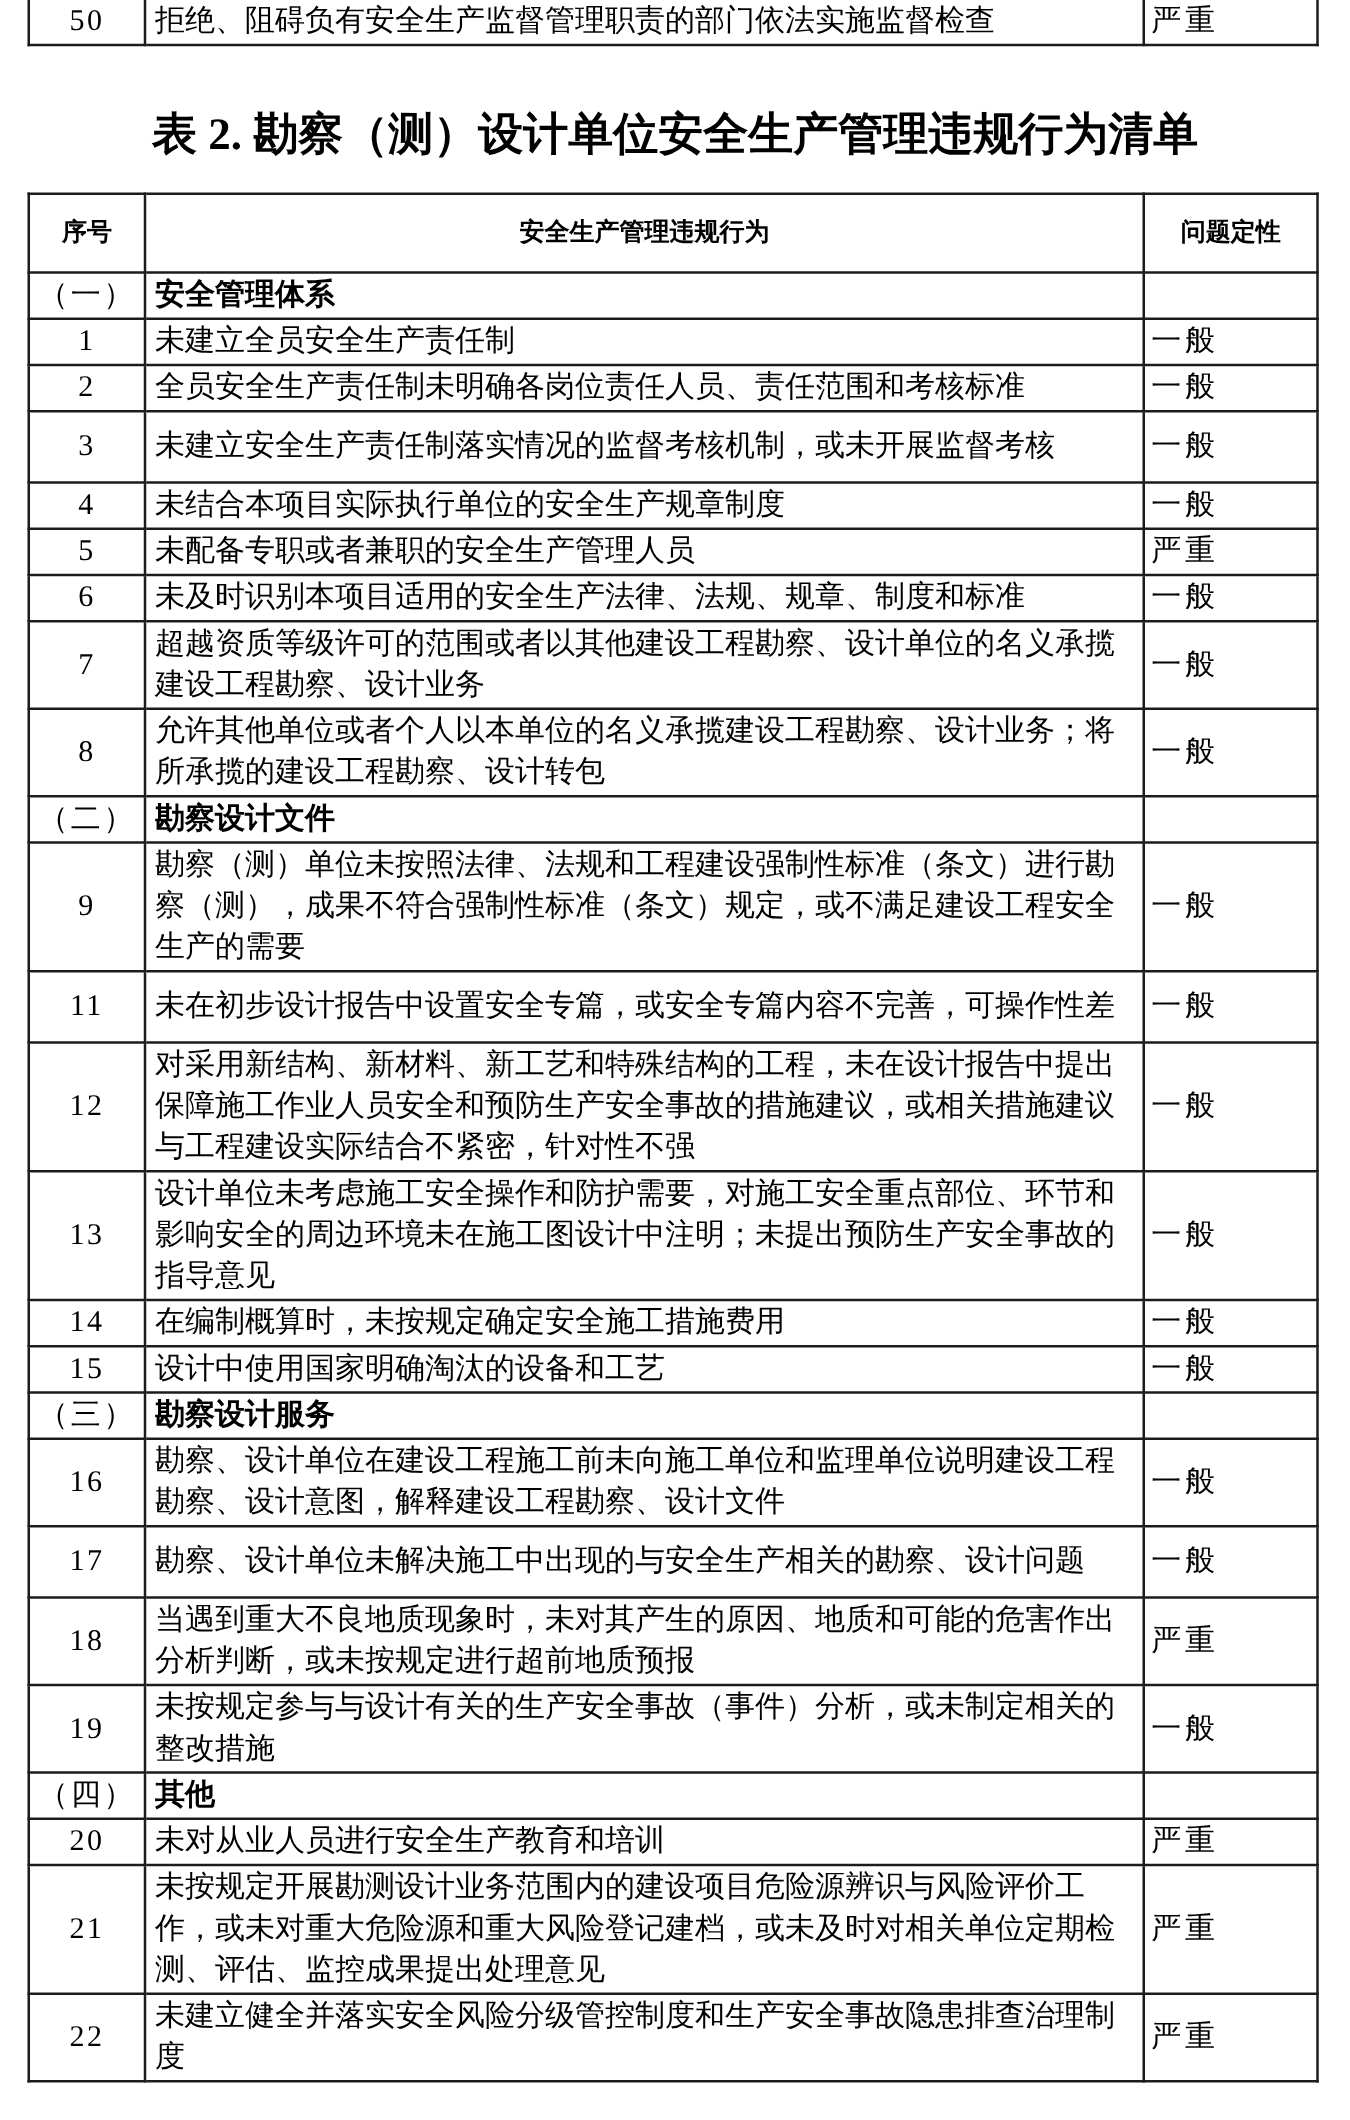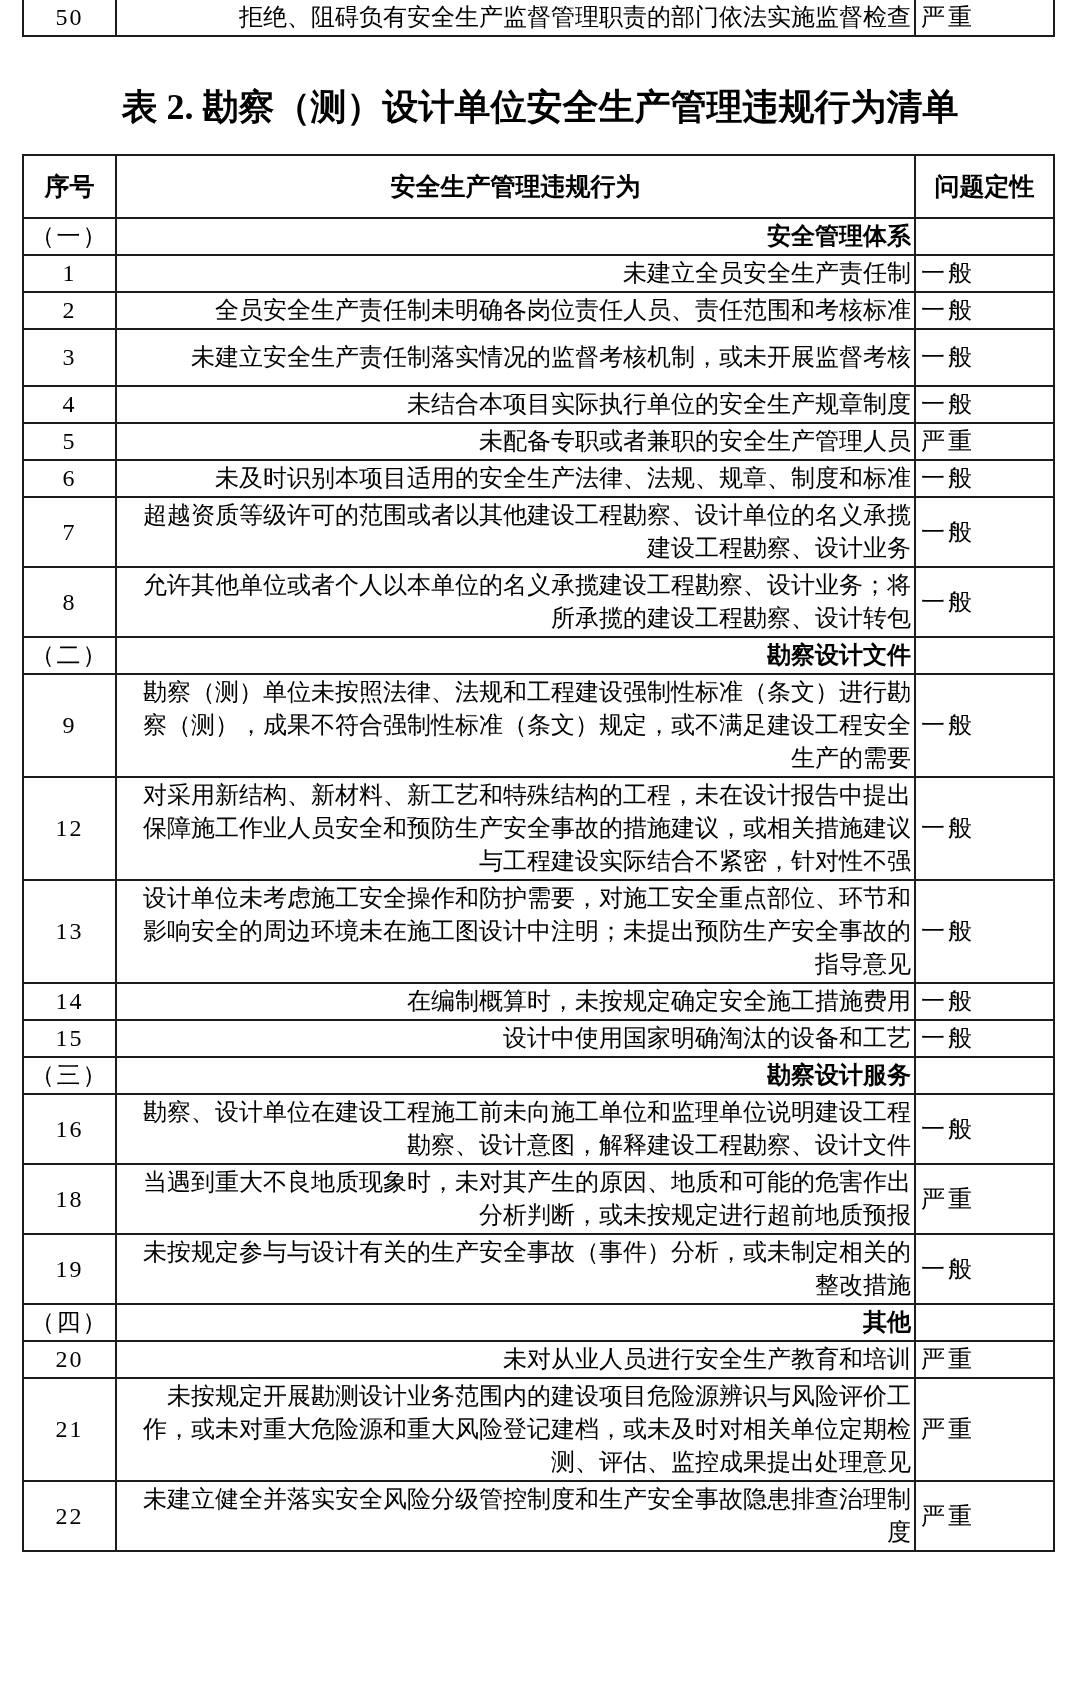--- a/index.html
+++ b/index.html
@@ -28,37 +28,37 @@
     font-size: 24px;
     line-height: 33px;
     vertical-align: middle;
     font-weight: normal;
   }
 
   
   .top-fragment td { border-top: none; height: 33px; }
 
   .no-cell { text-align: center; letter-spacing: 2px; padding: 0 2px; }
-  .behavior-cell { text-align: right; padding: 1px 3px 1px 7px; }
+  .behavior-cell { text-align: left; padding: 1px 3px 1px 7px; }
   .severity-cell { text-align: left; letter-spacing: 3px; text-indent: 3px; padding: 0 2px; }
 
   .doc-title {
     margin-top: 52px;
     height: 36px;
     text-align: center;
     font-size: 36px;
     line-height: 36px;
     font-weight: bold;
   }
 
   .main-table { margin-top: 29px; }
   .main-table th {
     height: 63px;
     font-weight: bold;
-    font-size: 25px;
+    font-size: 20px;
     text-align: center;
   }
   tr.section td { height: 37px; }
   tr.section .behavior-cell { font-weight: bold; margin-top: 33px; }
   tr.item td { height: 34px; }
   tr.tall td { padding-top: 11px; padding-bottom: 11px; }
 </style>
 </head>
 <body>
 
@@ -143,20 +143,25 @@
         <tr class="section">
           <td class="no-cell">（二）</td>
           <td class="behavior-cell">勘察设计文件</td>
           <td class="severity-cell"></td>
         </tr>
         <tr class="item">
           <td class="no-cell">9</td>
           <td class="behavior-cell">勘察（测）单位未按照法律、法规和工程建设强制性标准（条文）进行勘察（测），成果不符合强制性标准（条文）规定，或不满足建设工程安全生产的需要</td>
           <td class="severity-cell">一般</td>
         </tr>
+        <tr class="item tall">
+          <td class="no-cell">11</td>
+          <td class="behavior-cell">未在初步设计报告中设置安全专篇，或安全专篇内容不完善，可操作性差</td>
+          <td class="severity-cell">一般</td>
+        </tr>
         <tr class="item">
           <td class="no-cell">12</td>
           <td class="behavior-cell">对采用新结构、新材料、新工艺和特殊结构的工程，未在设计报告中提出保障施工作业人员安全和预防生产安全事故的措施建议，或相关措施建议与工程建设实际结合不紧密，针对性不强</td>
           <td class="severity-cell">一般</td>
         </tr>
         <tr class="item">
           <td class="no-cell">13</td>
           <td class="behavior-cell">设计单位未考虑施工安全操作和防护需要，对施工安全重点部位、环节和影响安全的周边环境未在施工图设计中注明；未提出预防生产安全事故的指导意见</td>
           <td class="severity-cell">一般</td>
         </tr>
@@ -173,20 +178,25 @@
         <tr class="section">
           <td class="no-cell">（三）</td>
           <td class="behavior-cell">勘察设计服务</td>
           <td class="severity-cell"></td>
         </tr>
         <tr class="item">
           <td class="no-cell">16</td>
           <td class="behavior-cell">勘察、设计单位在建设工程施工前未向施工单位和监理单位说明建设工程勘察、设计意图，解释建设工程勘察、设计文件</td>
           <td class="severity-cell">一般</td>
         </tr>
+        <tr class="item tall">
+          <td class="no-cell">17</td>
+          <td class="behavior-cell">勘察、设计单位未解决施工中出现的与安全生产相关的勘察、设计问题</td>
+          <td class="severity-cell">一般</td>
+        </tr>
         <tr class="item">
           <td class="no-cell">18</td>
           <td class="behavior-cell">当遇到重大不良地质现象时，未对其产生的原因、地质和可能的危害作出分析判断，或未按规定进行超前地质预报</td>
           <td class="severity-cell">严重</td>
         </tr>
         <tr class="item">
           <td class="no-cell">19</td>
           <td class="behavior-cell">未按规定参与与设计有关的生产安全事故（事件）分析，或未制定相关的整改措施</td>
           <td class="severity-cell">一般</td>
         </tr>

